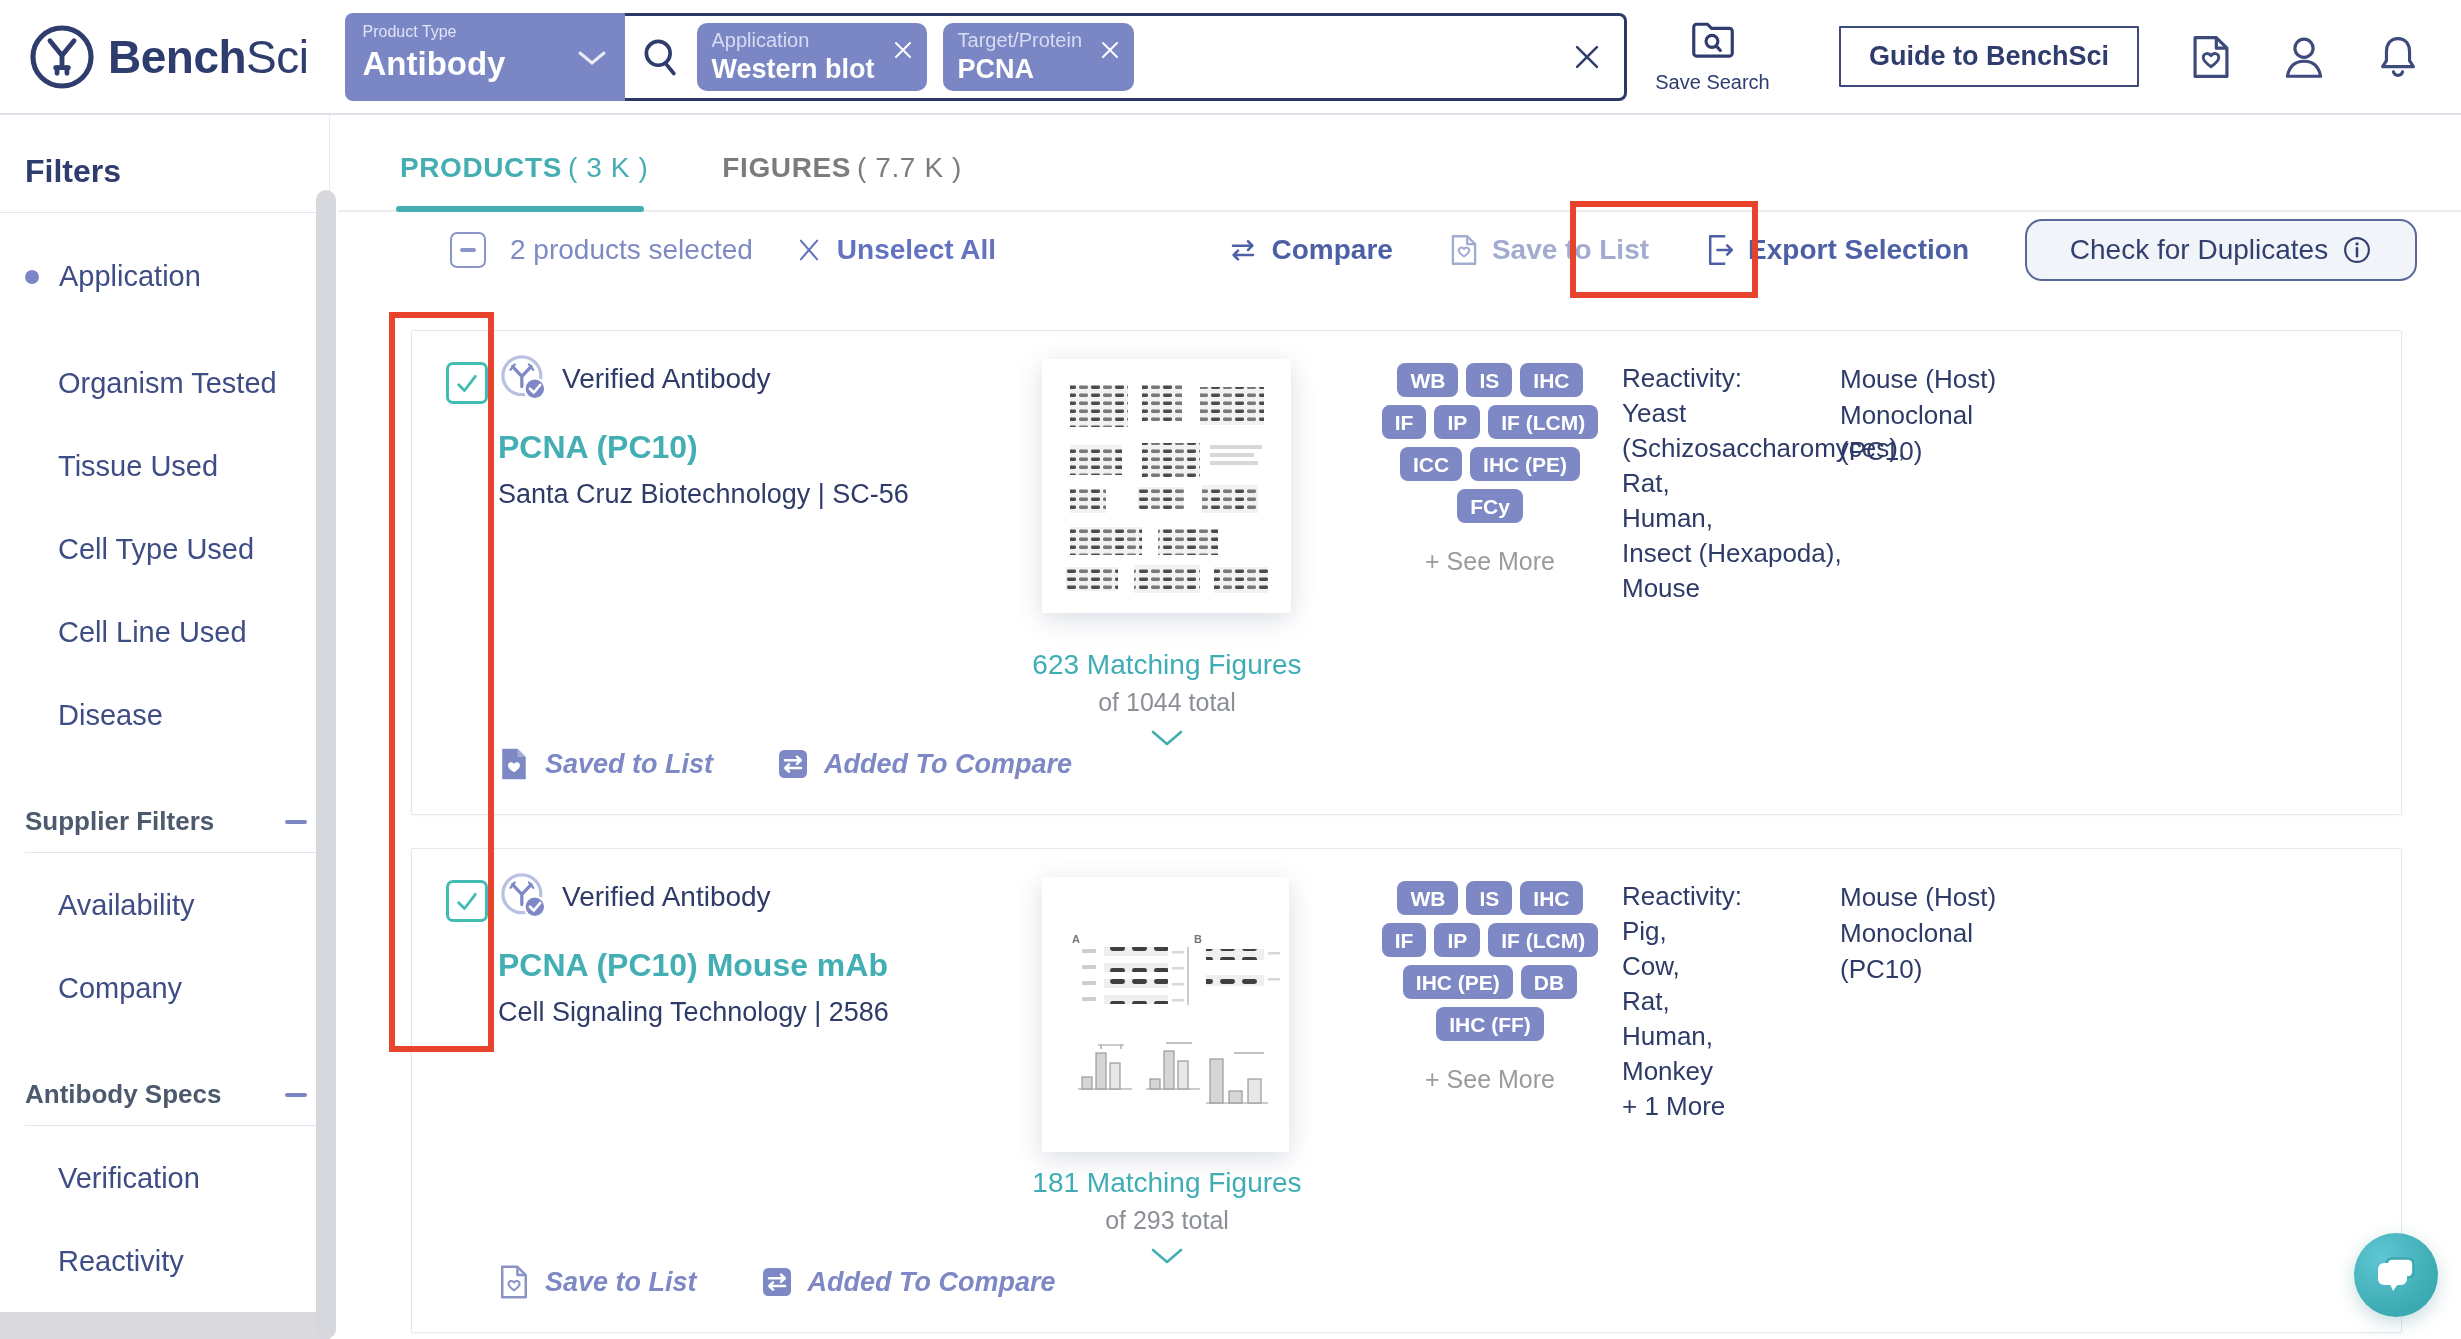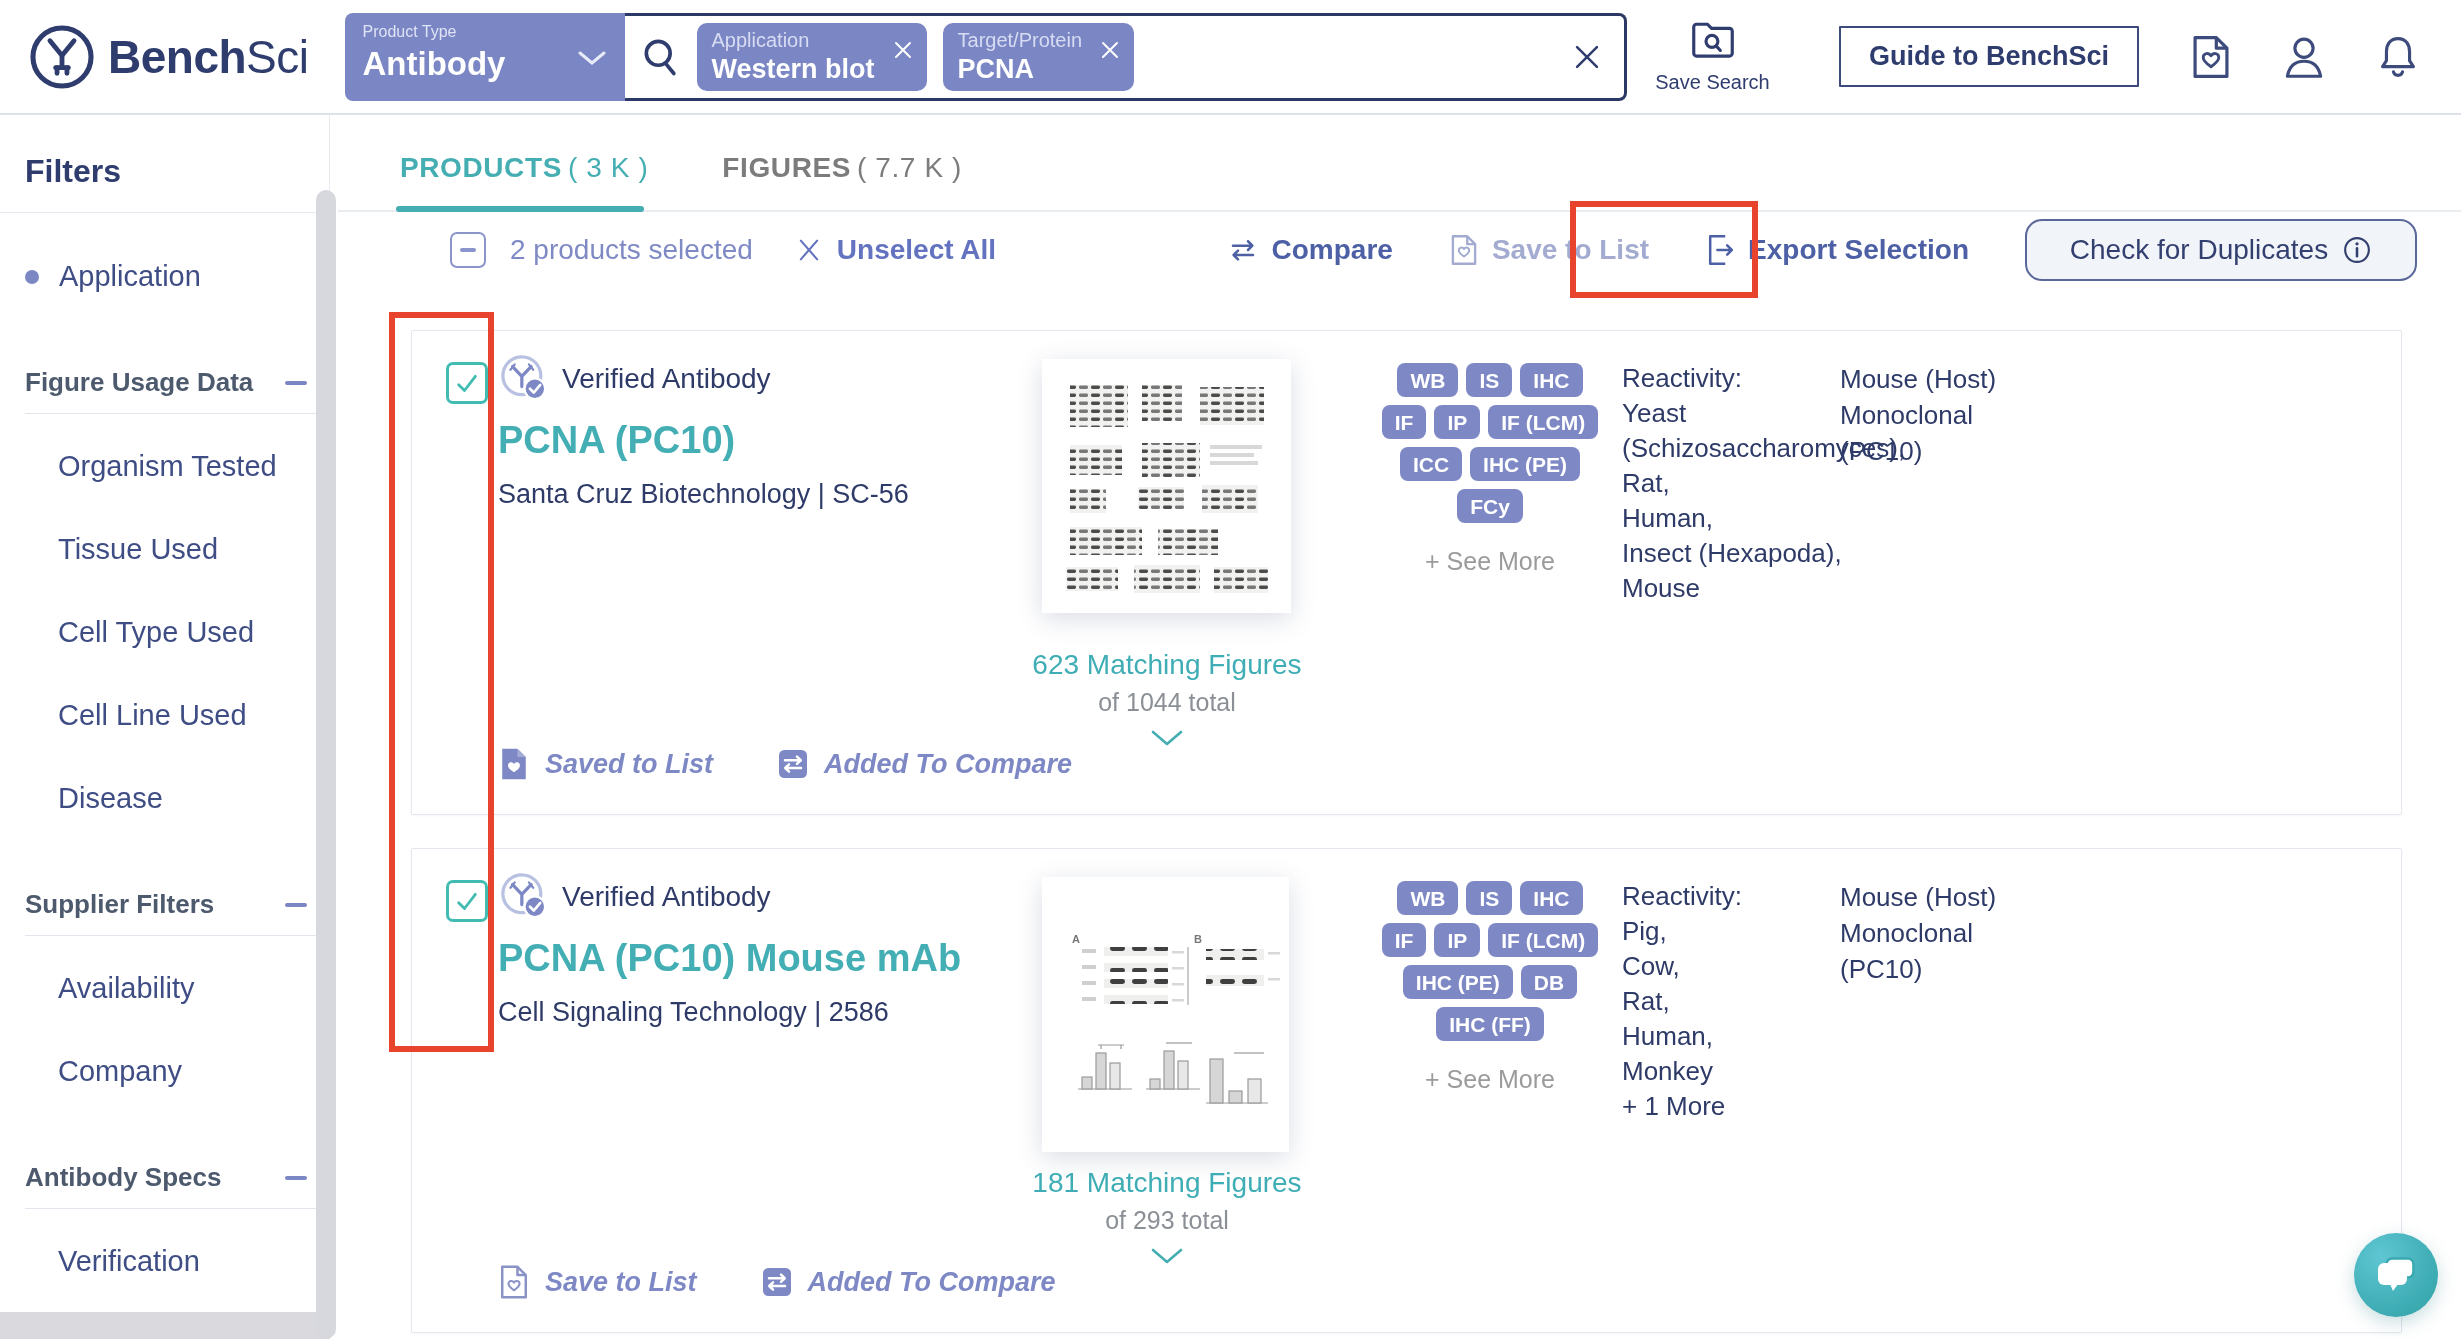--- a/index.html
+++ b/index.html
@@ -121,21 +121,21 @@
   }
   .card1 { top:215px; }
   .card2 { top:733px; }
   .cb-check {
     position:absolute; left:34px; top:31px; width:42px; height:42px;
     border:3px solid #42bcb2; border-radius:7px; background:#fff; cursor:pointer;
     display:flex; align-items:center; justify-content:center;
   }
   .verified { position:absolute; left:86px; top:22px; display:flex; align-items:center; gap:12px; }
   .verified-label { font-size:28px; color:#2e3a67; }
-  .prod-title { position:absolute; left:86px; top:88px; font-size:38px; font-weight:700; color:#43aeb4; cursor:pointer; white-space:nowrap; }
+  .prod-title { position:absolute; left:86px; top:98px; font-size:32px; font-weight:700; color:#43aeb4; cursor:pointer; white-space:nowrap; }
   .prod-supplier { position:absolute; left:86px; top:148px; font-size:27px; color:#2e3a67; white-space:nowrap; }
   .card-actions { position:absolute; left:86px; top:415px; display:flex; align-items:center; gap:64px;font-style:italic; }
   .card-action { display:flex; align-items:center; gap:15px; cursor:pointer; }
   .card-action-label { font-size:27px; font-weight:700; color:#7d88c5; white-space:nowrap; }
   .thumb {
     position:absolute; left:630px; top:28px; background:#fff;
     box-shadow:0 6px 26px rgba(70,85,120,0.20); border-radius:2px; cursor:pointer;
   }
   .thumb1 { width:249px; height:254px; }
   .thumb2 { width:247px; height:275px; }
@@ -254,24 +254,20 @@
   <div class="sidebar">
     <div class="side-title">Filters</div>
     <div class="side-title-rule"></div>
 
     <div class="side-top-item">
       <span class="dot"></span>
       <span class="side-item-label">Application</span>
     </div>
 
     <div class="side-section">
-      <div class="side-section-head">
-        <span class="side-section-title">Figure Usage Data</span>
-        <span class="minus"></span>
-      </div>
       <div class="side-items">
 
       <div class="side-item">Organism Tested</div>
           <div class="side-item">Tissue Used</div>
           <div class="side-item">Cell Type Used</div>
           <div class="side-item">Cell Line Used</div>
           <div class="side-item">Disease</div>
         </div>
     </div>
 

